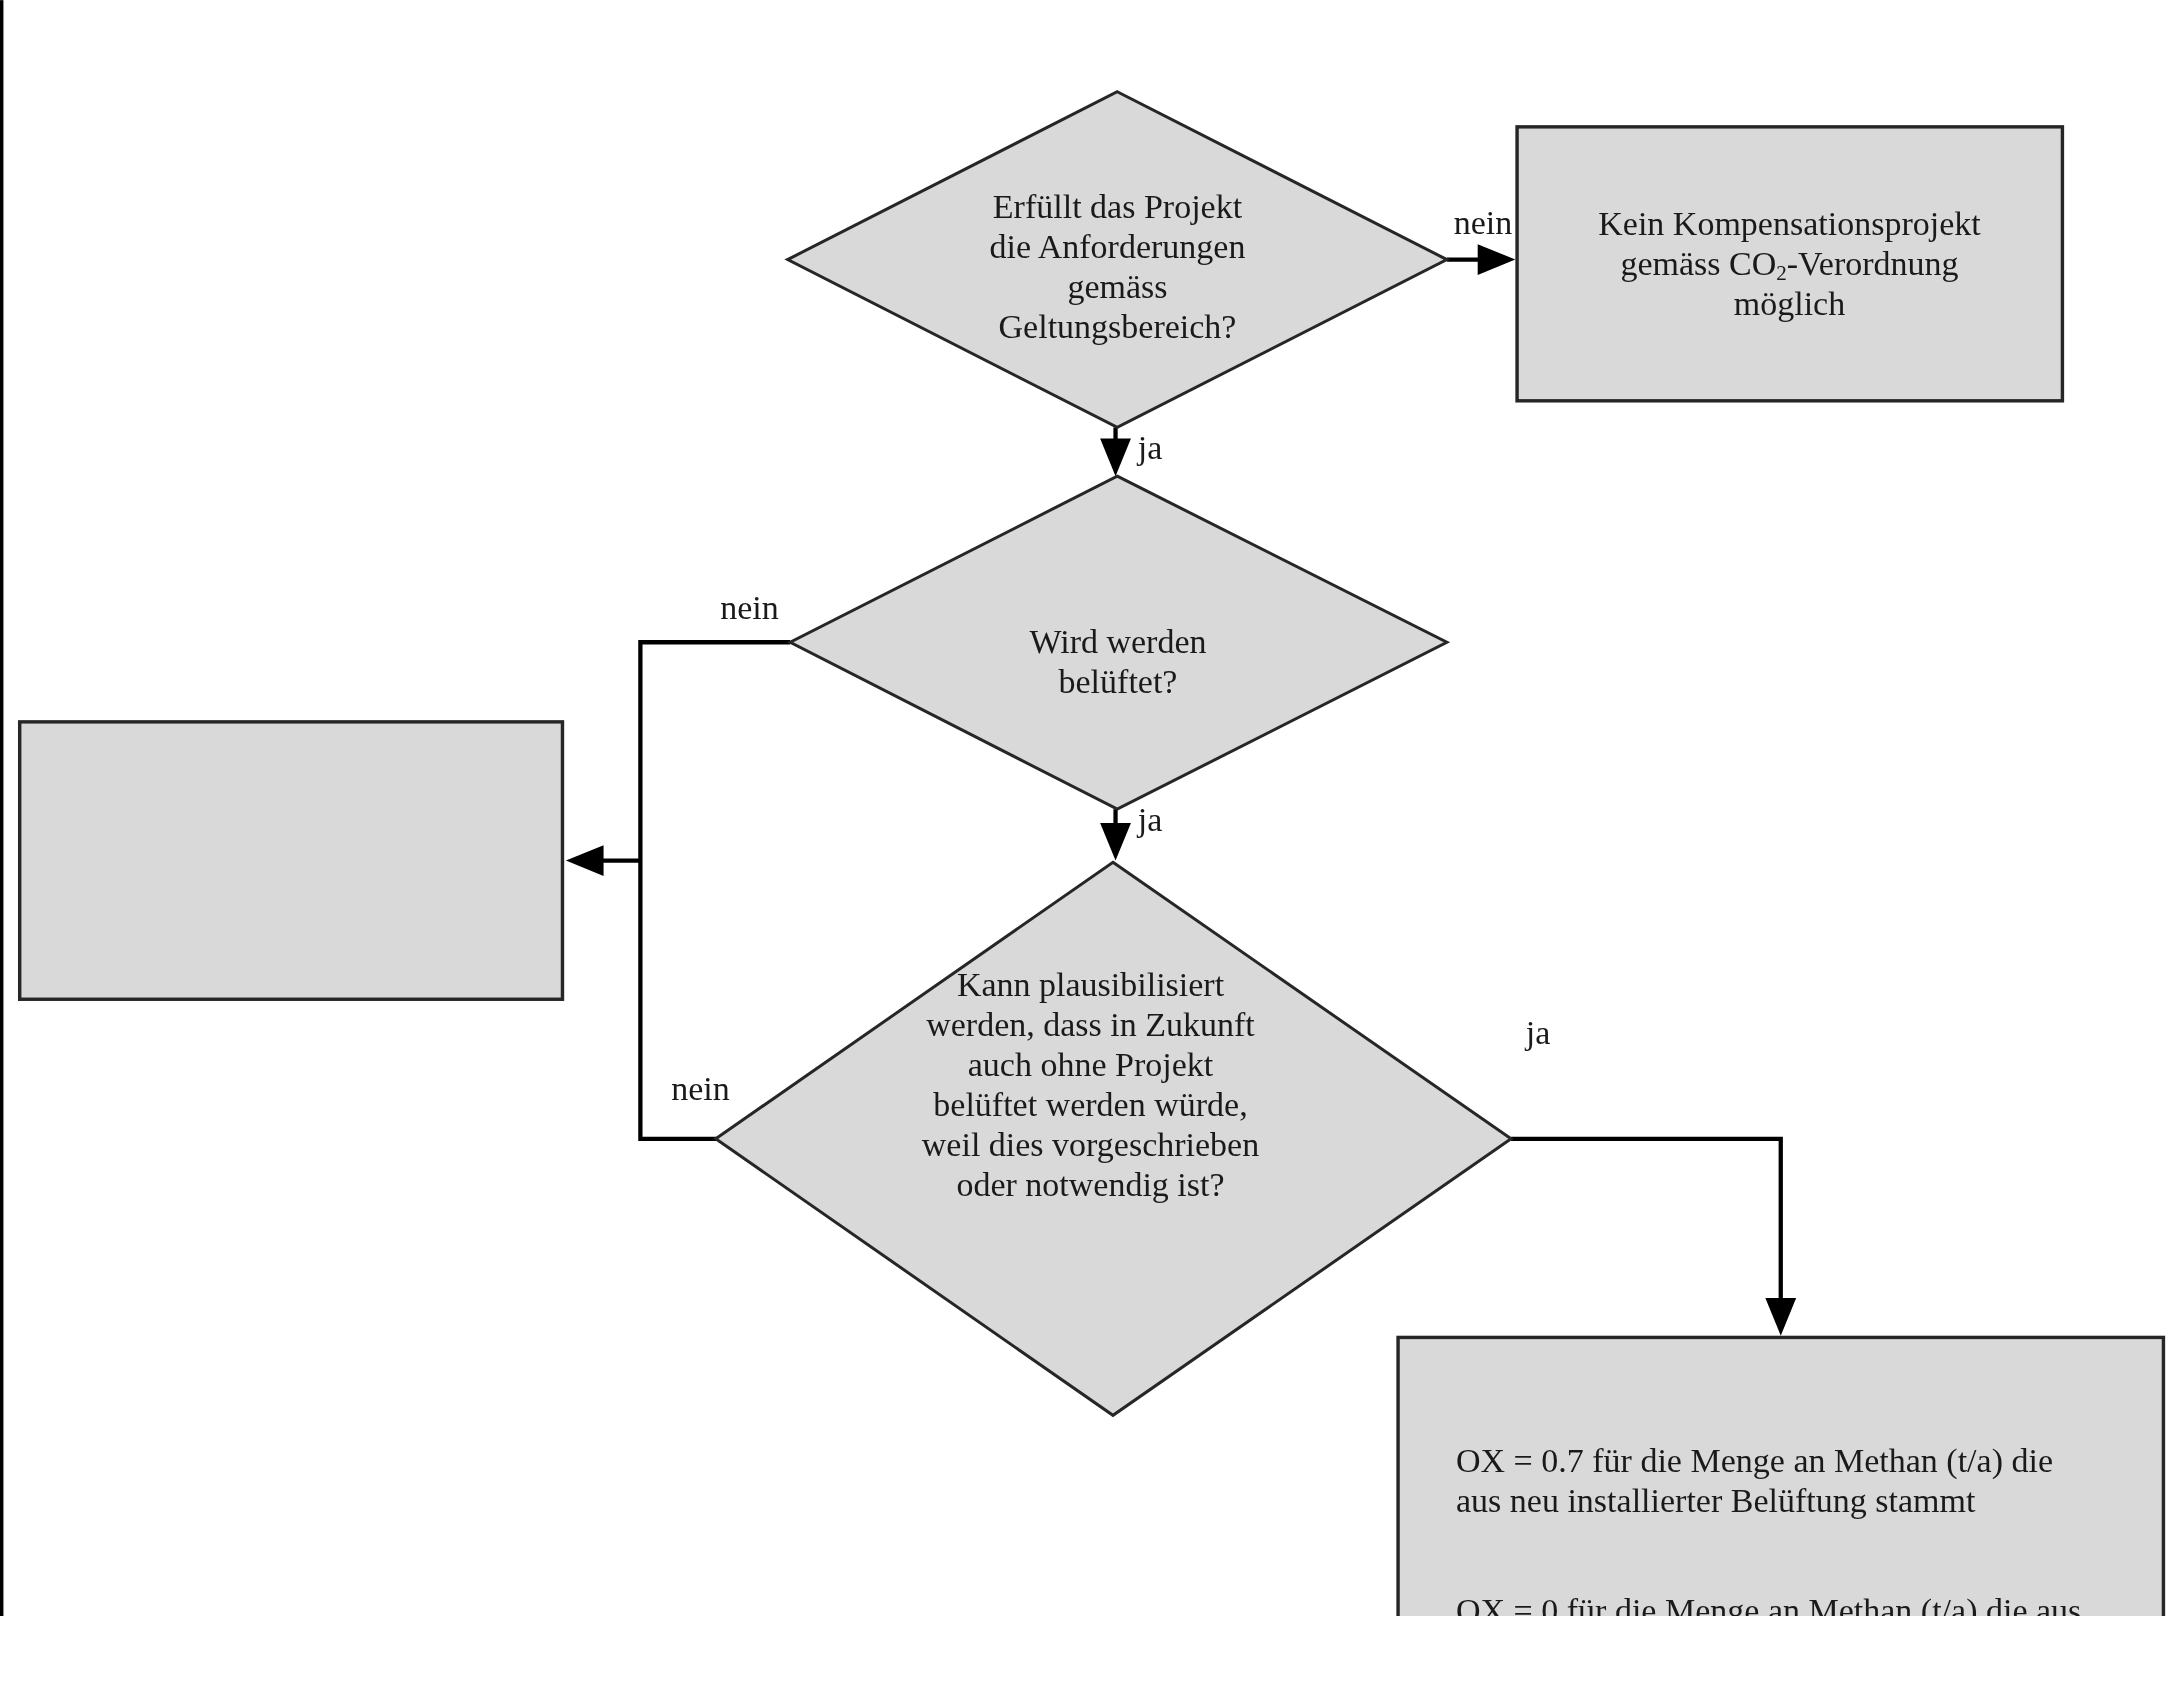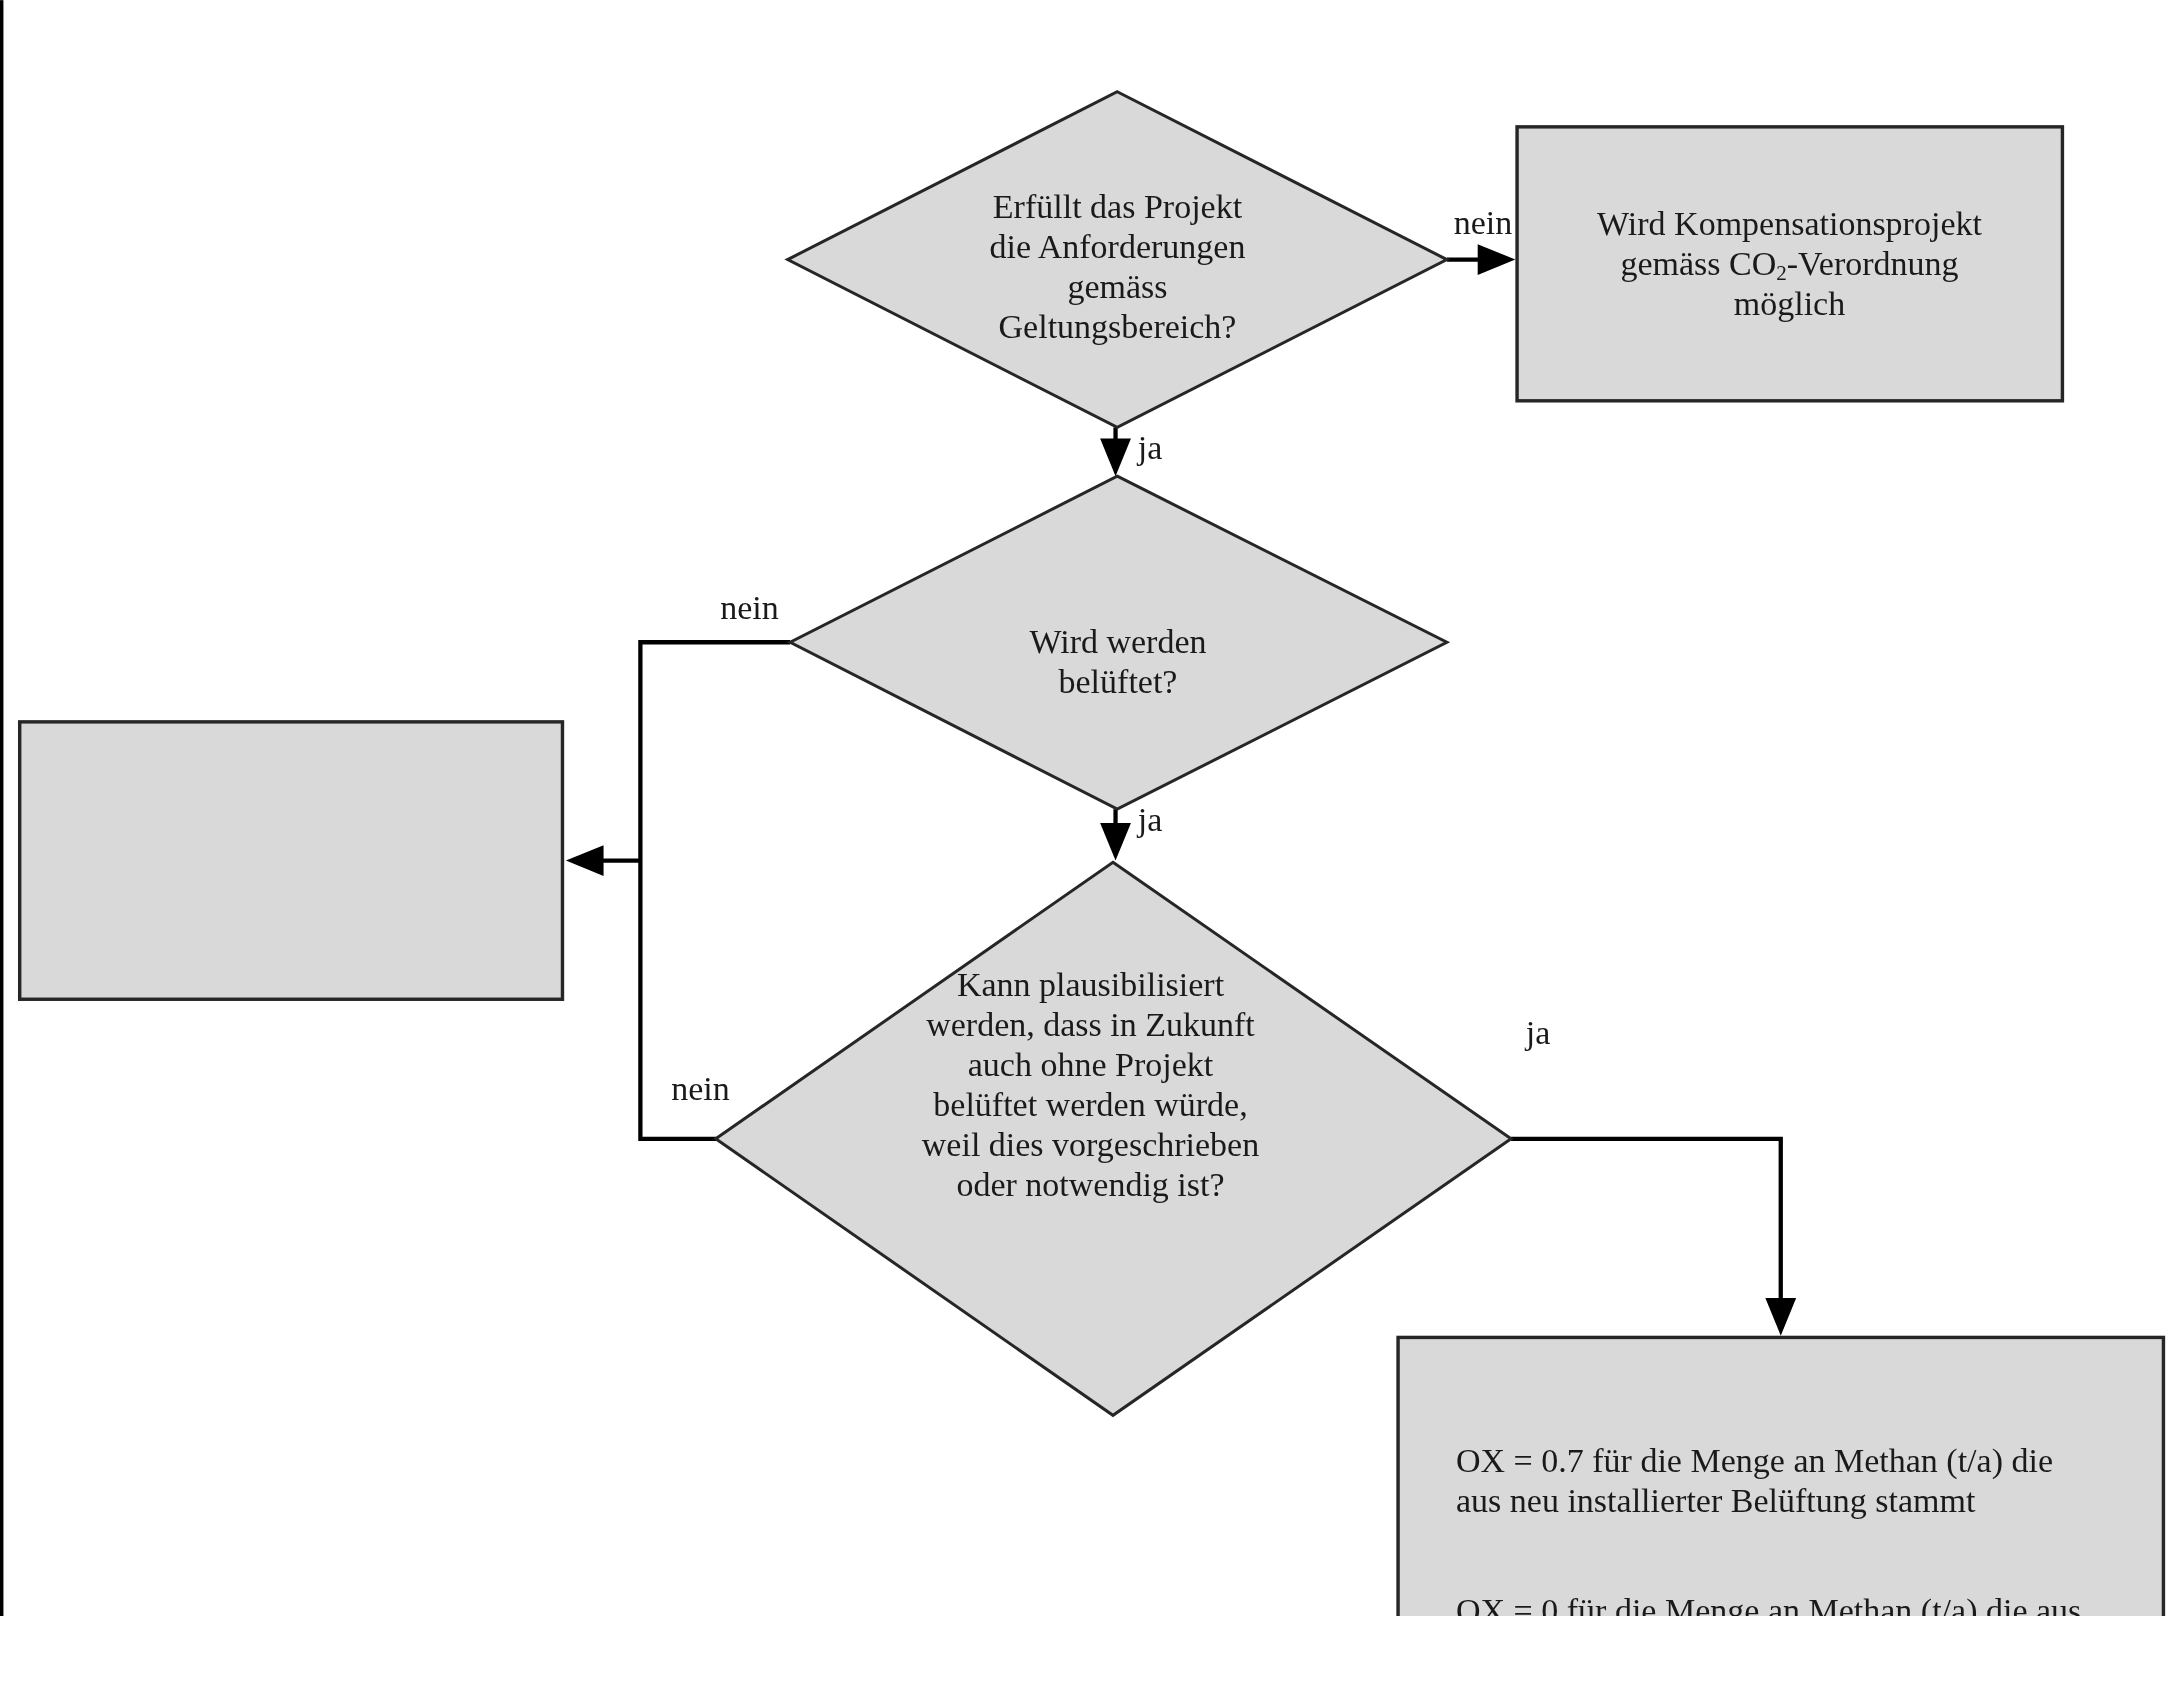--- a/index.html
+++ b/index.html
@@ -106,21 +106,21 @@
 
   <div class="txt" style="left:818px; top:187px; width:599px;">Erfüllt das Projekt
 die Anforderungen
 gemäss
 Geltungsbereich?</div>
 
   <div class="txt label" style="left:1423px; top:204px; width:120px;">nein</div>
   <div class="txt label" style="left:1116px; top:429px; width:68px;">ja</div>
 
   <div class="boxtext-center" style="left:1517px; top:127px; width:545px; height:274px;">
-    <div>Wird Kompensationsprojekt</div>
+    <div>Kein Kompensationsprojekt</div>
     <div><span>gemäss CO</span><sub class="chem">2</sub><span>-Verordnung</span></div>
     <div>möglich</div>
   </div>
 
   <div class="txt" style="left:861px; top:622px; width:514px;">Wird werden
 belüftet?</div>
 
   <div class="txt label" style="left:681px; top:589px; width:137px;">nein</div>
   <div class="txt label" style="left:1116px; top:801px; width:68px;">ja</div>
 

